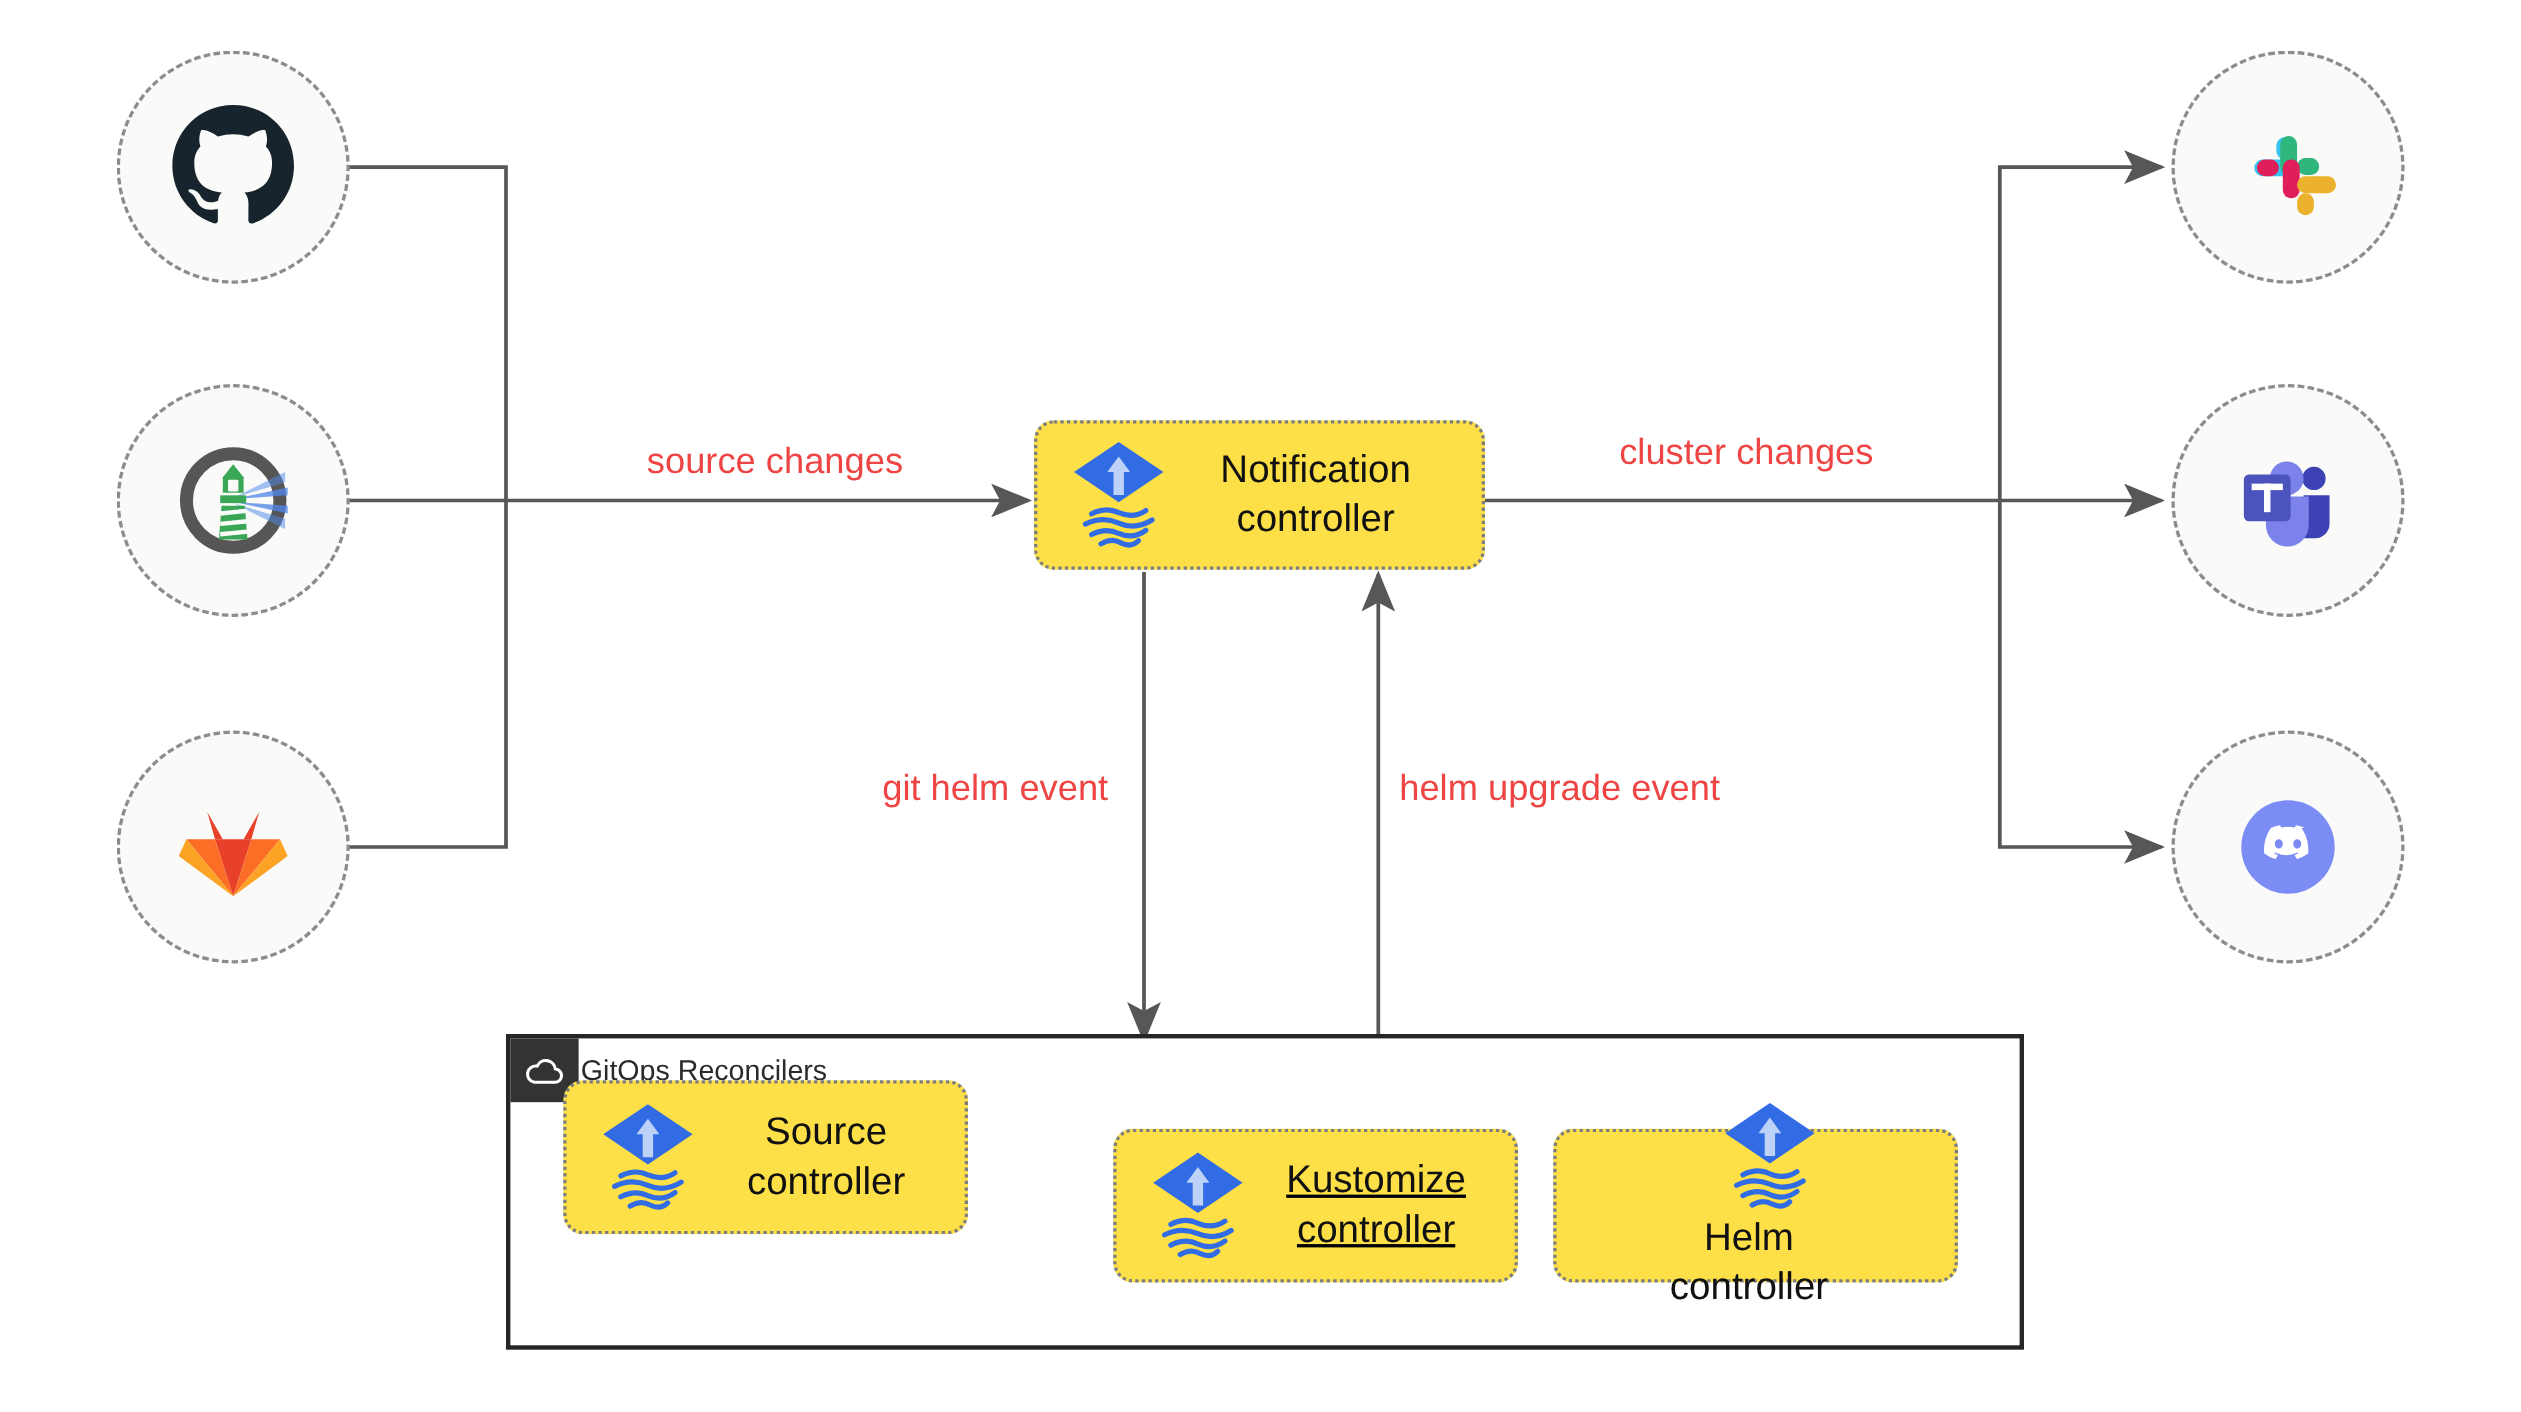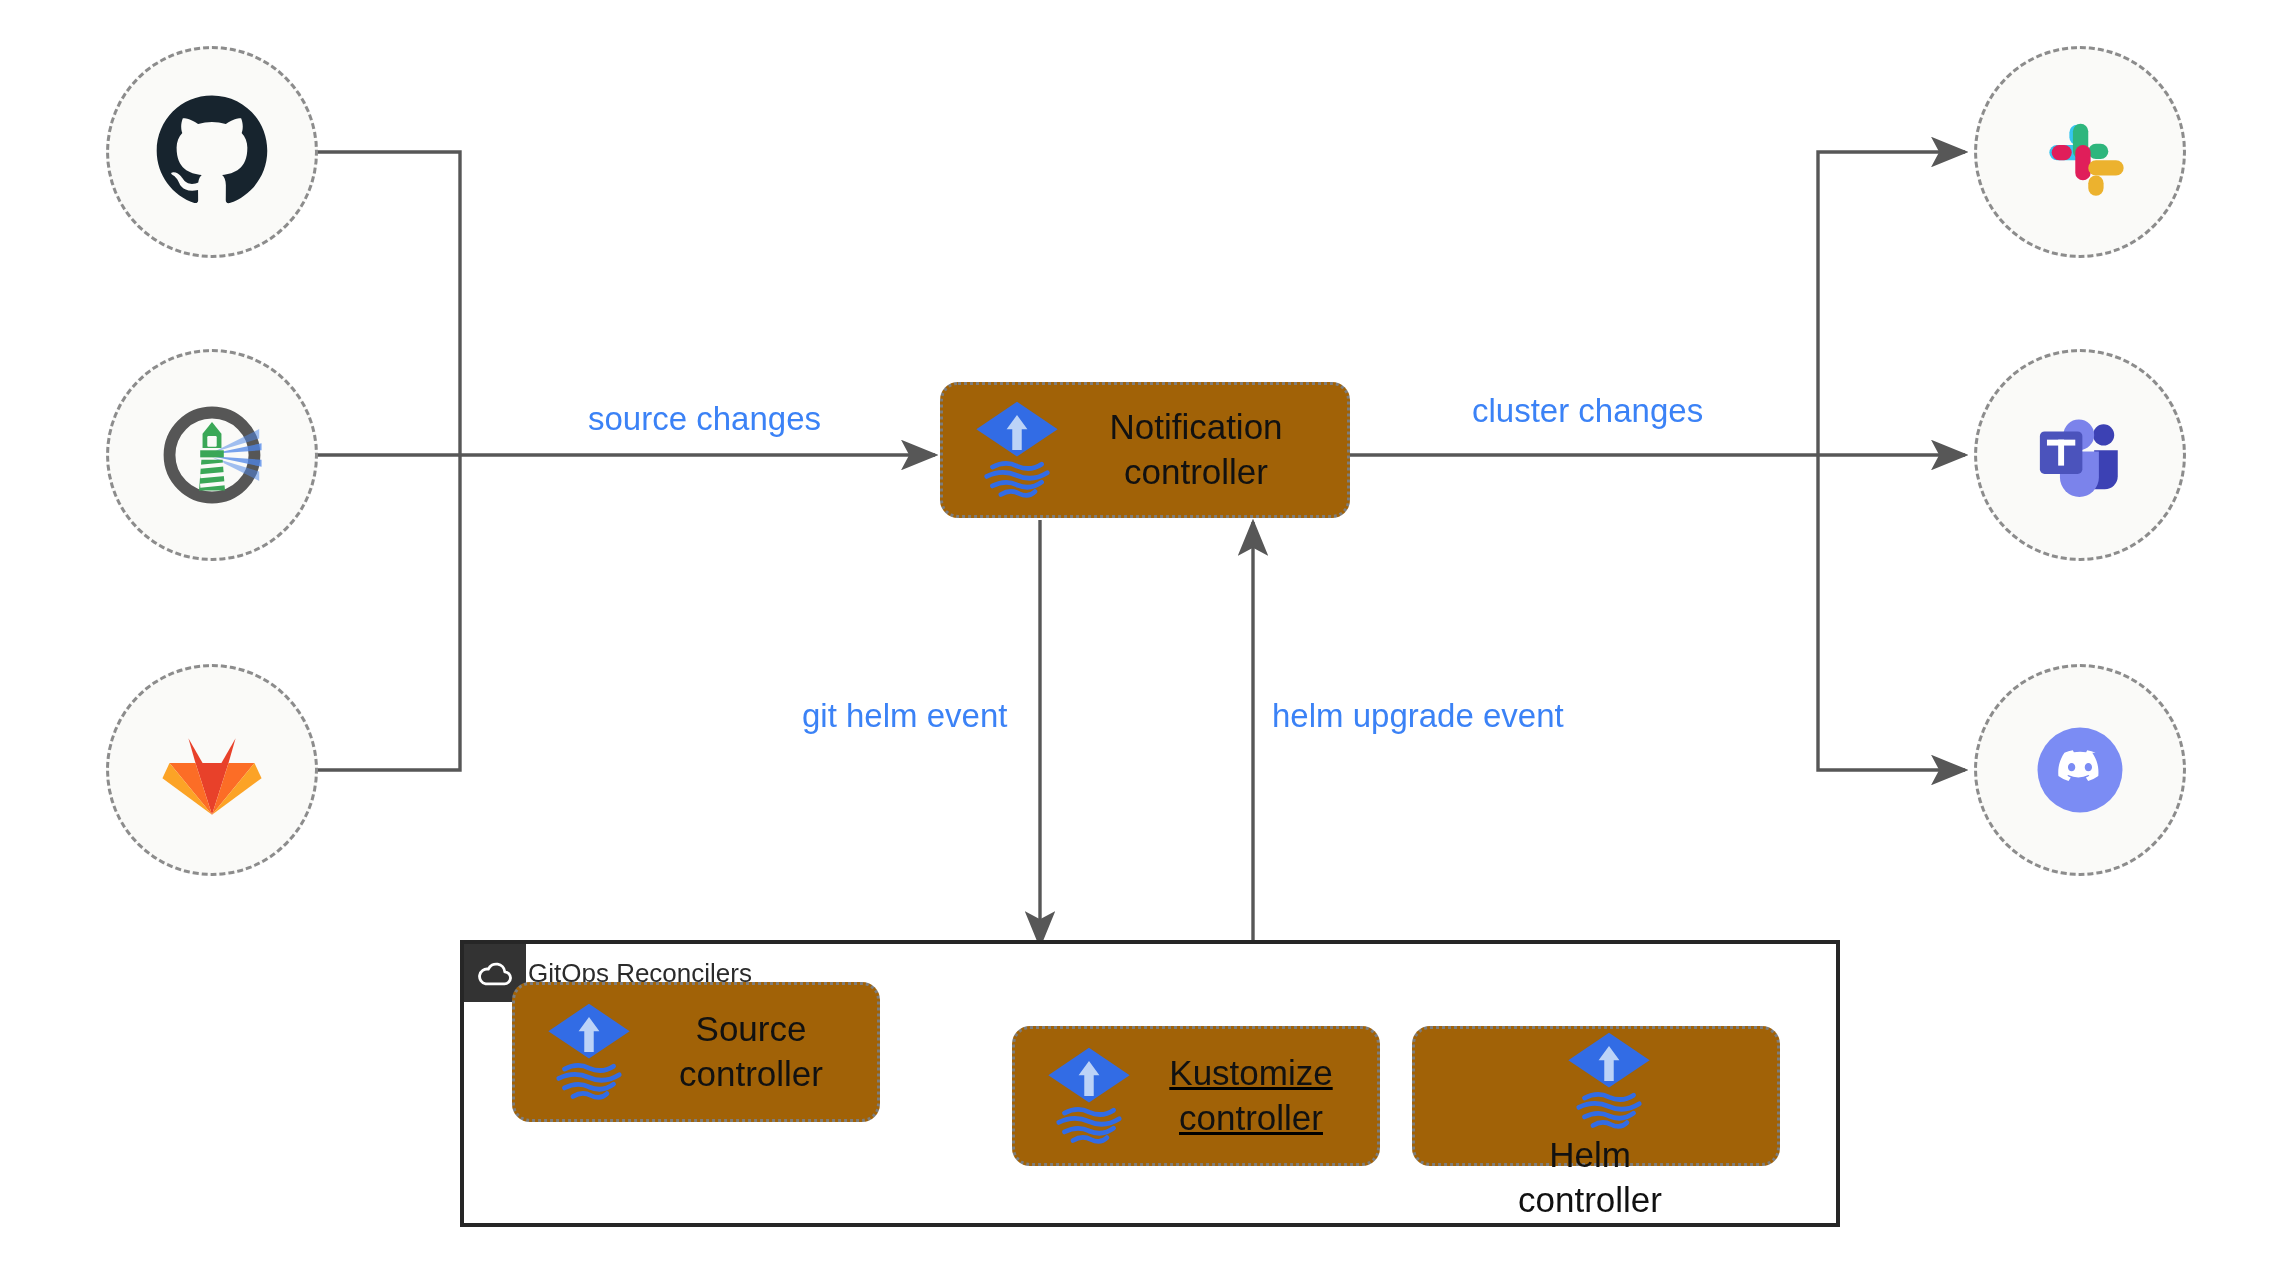--- a/index.html
+++ b/index.html
@@ -41,27 +41,27 @@
     justify-content: center;
   }
   .endpoint .glyph {
     width: 118px;
     height: 118px;
     display: block;
   }
   
   .ctrl {
     position: absolute;
-    background: #a16207;
+    background: #fde047;
     border: 3px dotted #7d7d7d;
     border-radius: 18px;
     box-sizing: border-box;
     display: flex;
     align-items: center;
-    justify-content: space-between;
+    justify-content: center;
   }
   .ctrl .flux {
     width: 96px;
     height: 104px;
     flex: 0 0 auto;
     margin-left: 26px;
   }
   .ctrl .ctrl-label {
     flex: 1 1 auto;
     text-align: center;
@@ -113,21 +113,21 @@
     padding-left: 2px;
     white-space: nowrap;
   }
   #source-controller    { left: 512px; top: 982px; width: 368px; height: 140px; }
   #kustomize-controller { left: 1012px; top: 1026px; width: 368px; height: 140px; text-decoration: underline; }
   #helm-controller      { left: 1412px; top: 1026px; width: 368px; height: 140px; flex-direction: column; }
   
   .edge-label {
     position: absolute;
     font-size: 33px;
-    color: #3b82f6;
+    color: #ef4444;
     white-space: nowrap;
     background: #ffffff;
     padding: 4px 12px;
   }
 </style>
 </head>
 <body>
 
 <div id="canvas">
 

